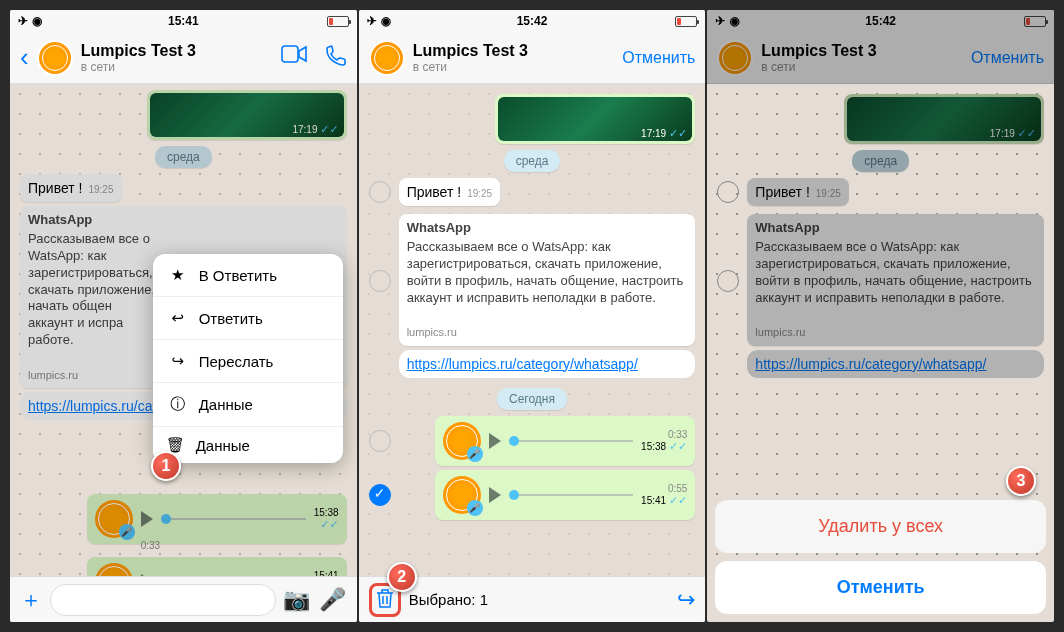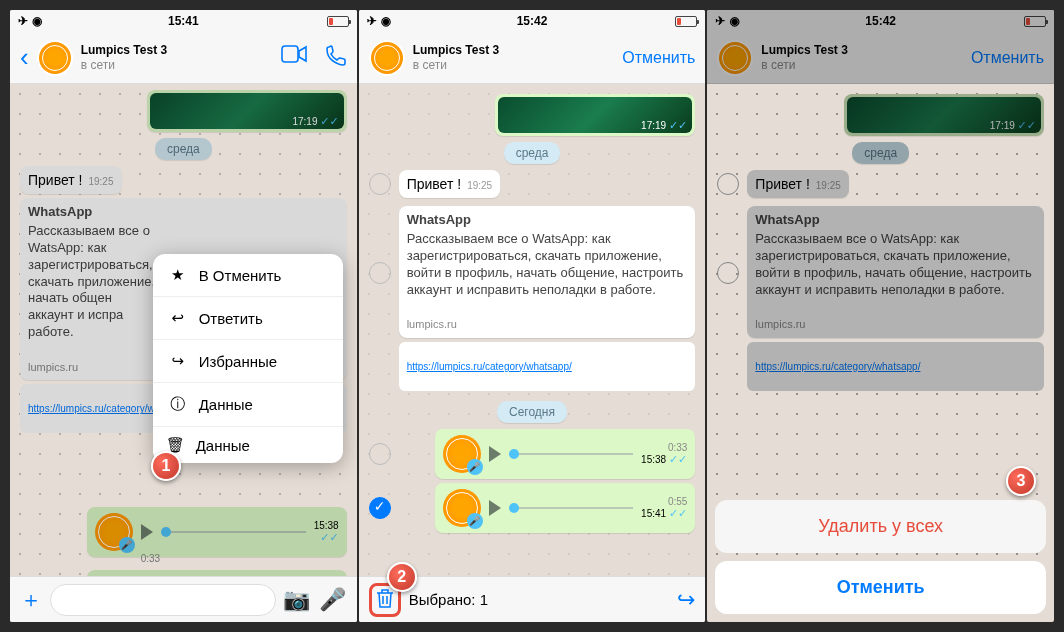--- a/index.html
+++ b/index.html
@@ -11,43 +11,43 @@
 .status-time{position:absolute;left:50%;transform:translateX(-50%);}
 .battery-low{width:22px;height:11px;border:1px solid #444;border-radius:2px;position:relative;}
 .battery-low::after{content:'';position:absolute;right:-3px;top:3px;width:2px;height:4px;background:#444;border-radius:0 1px 1px 0;}
 .battery-fill{position:absolute;left:1px;top:1px;width:4px;height:7px;background:#e74c3c;border-radius:1px;}
 .header{height:52px;background:#f7f7f7;display:flex;align-items:center;padding:0 10px;gap:8px;border-bottom:1px solid #ddd;}
 .back-arrow{color:#007aff;font-size:26px;}
 .avatar{width:36px;height:36px;border-radius:50%;background:#fff;display:flex;align-items:center;justify-content:center;overflow:hidden;}
 .orange-slice{width:32px;height:32px;border-radius:50%;background:radial-gradient(circle,#ffa500 30%,#ff8c00 100%);position:relative;}
 .orange-slice::before{content:'';position:absolute;inset:3px;border:1.5px solid #fff;border-radius:50%;}
 .header-text{flex:1;line-height:1.2;}
-.header-name{font-weight:600;font-size:12px;}
+.header-name{font-weight:600;font-size:16px;}
 .header-status{font-size:12px;color:#888;}
 .header-actions{display:flex;gap:18px;color:#007aff;}
 .cancel-btn{color:#007aff;font-size:16px;}
 .chat-area{position:absolute;top:74px;bottom:46px;left:0;right:0;padding:6px 10px;overflow:hidden;}
 .phone:nth-child(2) .chat-area,.phone:nth-child(3) .chat-area{bottom:46px;}
 .chat-bg{background-image:radial-gradient(#d4ccc4 1px,transparent 1px);background-size:20px 20px;}
 .day-chip{display:block;margin:6px auto;width:fit-content;background:#d4eaf4;color:#5a7a8a;font-size:12px;padding:4px 12px;border-radius:10px;text-align:center;box-shadow:0 1px 1px rgba(0,0,0,0.1);}
 .msg-row{display:flex;align-items:center;gap:8px;margin:4px 0;}
 .radio{width:22px;height:22px;border:1.5px solid #bbb;border-radius:50%;flex-shrink:0;}
 .radio.checked{background:#007aff;border-color:#007aff;position:relative;}
 .radio.checked::after{content:'✓';color:#fff;font-size:14px;position:absolute;left:4px;top:0;}
 .bubble{padding:6px 8px;border-radius:8px;font-size:14px;max-width:85%;box-shadow:0 1px 1px rgba(0,0,0,0.1);position:relative;}
 .bubble.in{background:#fff;}
 .bubble-time{font-size:10px;color:#999;margin-left:6px;}
 .checks{color:#4fc3f7;font-size:11px;}
 .link-preview{background:#fff;border-radius:8px;margin:4px 0;font-size:13px;box-shadow:0 1px 1px rgba(0,0,0,0.1);}
 .link-preview .lp-body{padding:6px 8px;color:#444;line-height:1.3;}
 .link-preview .lp-title{font-weight:600;margin-bottom:2px;}
 .link-preview .lp-domain{color:#888;font-size:11px;margin-top:19px;}
-.link-url{background:#fff;border-radius:6px;padding:19px 8px;margin:4px 0;font-size:10px;}
+.link-url{background:#fff;border-radius:11px;padding:6px 8px;margin:4px 0;font-size:14px;}
 .link-url a{color:#007aff;text-decoration:underline;}
-.img-bubble{background:#dcf8c6;border-radius:8px;padding:3px;margin-left:auto;width:200px;height:42px;position:relative;box-shadow:0 1px 1px rgba(0,0,0,0.1);}
+.img-bubble{background:#dcf8c6;border-radius:8px;padding:3px;margin-left:auto;width:200px;height:50px;position:relative;box-shadow:0 1px 1px rgba(0,0,0,0.1);}
 .img-inner{width:100%;height:100%;border-radius:6px;background:linear-gradient(135deg,#0a4d2e,#1a7d4e,#0a3d1e);}
 .img-bubble .bubble-time{position:absolute;right:8px;bottom:4px;color:#fff;font-size:10px;}
 .voice-bubble{background:#dcf8c6;border-radius:8px;padding:6px 8px;display:flex;align-items:center;gap:8px;margin-left:auto;width:260px;box-shadow:0 1px 1px rgba(0,0,0,0.1);}
 .voice-avatar{width:38px;height:38px;border-radius:50%;position:relative;}
 .voice-avatar .orange-slice{width:38px;height:38px;}
 .mic-badge{position:absolute;bottom:-2px;right:-2px;width:16px;height:16px;background:#4fc3f7;border-radius:50%;display:flex;align-items:center;justify-content:center;color:#fff;font-size:9px;}
 .play-btn{width:0;height:0;border-left:12px solid #6b7c6b;border-top:8px solid transparent;border-bottom:8px solid transparent;}
 .voice-track{flex:1;height:2px;background:#b8c8b8;position:relative;}
 .voice-dot{position:absolute;left:0;top:-4px;width:10px;height:10px;background:#4fc3f7;border-radius:50%;}
 .voice-meta{display:flex;flex-direction:column;align-items:flex-end;font-size:10px;}
@@ -154,29 +154,29 @@
       <div class="voice-meta">
             <span>15:41</span>
             <span class="checks">✓✓</span>
           </div>
     </div>
 
   </div>
   <div class="context-menu">
     <div class="menu-item">
           <span class="menu-icon">★</span>
-          <span>В Отменить</span>
+          <span>В Ответить</span>
         </div>
     <div class="menu-item">
           <span class="menu-icon">↩</span>
           <span>Ответить</span>
         </div>
     <div class="menu-item">
           <span class="menu-icon">↪</span>
-          <span>Избранные</span>
+          <span>Переслать</span>
         </div>
     <div class="menu-item">
           <span class="menu-icon">ⓘ</span>
           <span>Данные</span>
         </div>
     <div class="menu-item delete-highlight">
           <span class="menu-icon">🗑</span>
           <span>Данные</span>
         </div>
   </div>

